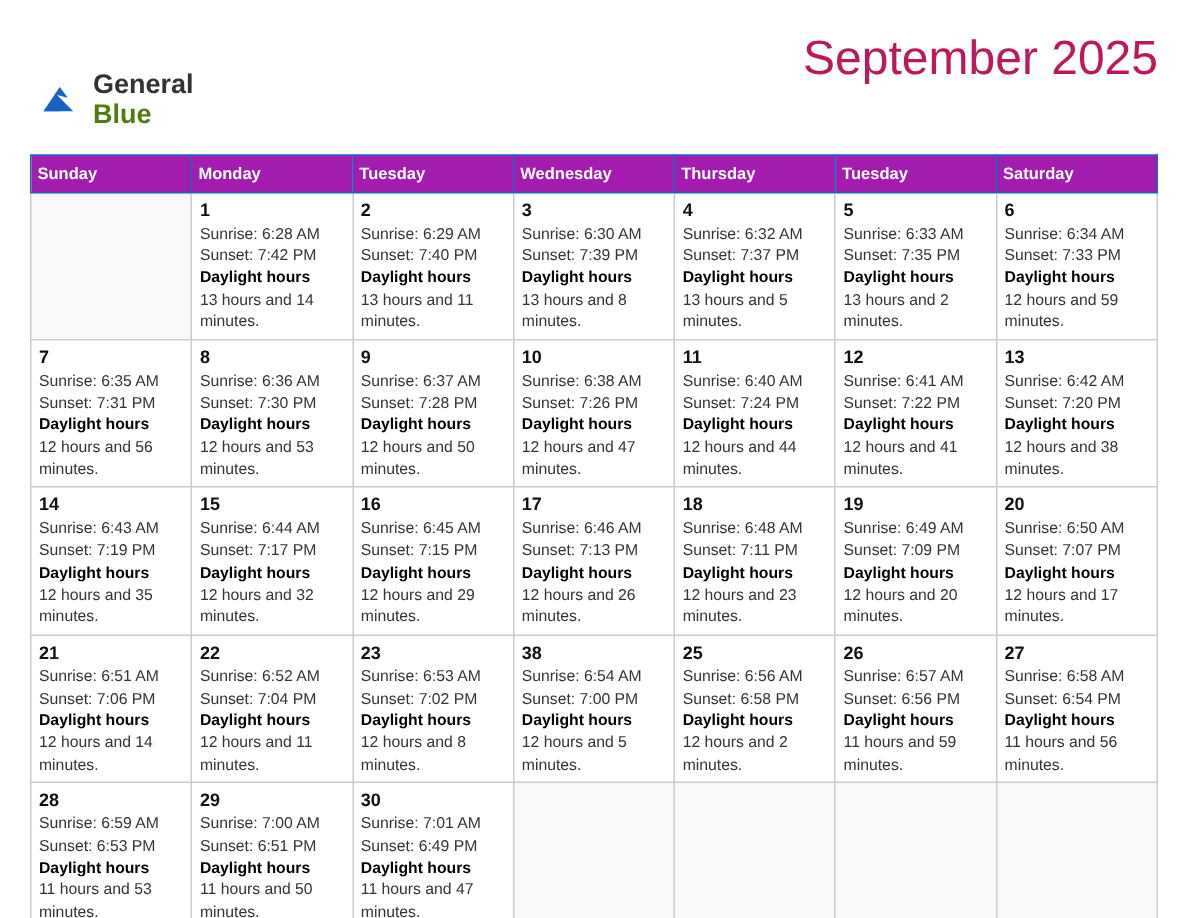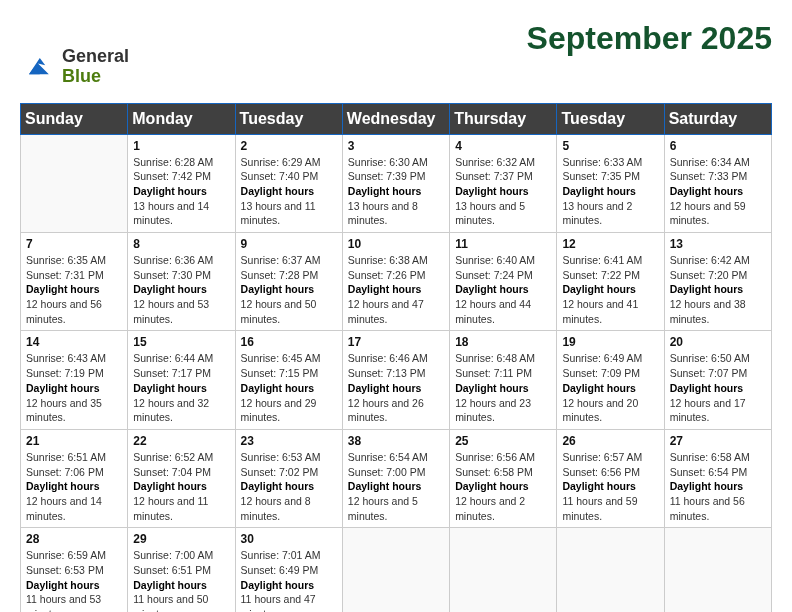--- a/index.html
+++ b/index.html
@@ -31,38 +31,38 @@
     .logo-text .blue { color: #4d7c0f; }
     .logo-icon {
       width: 36px;
       height: 36px;
     }
     .title-block {
       text-align: right;
     }
     .month-title {
       font-size: 32px;
-      color: #14532d;
-      font-weight: bold;
+      color: #be185d;
+      font-weight: normal;
     }
     .subtitle {
       font-size: 14px;
       color: #555;
     }
     .calendar {
       width: 100%;
       border-collapse: collapse;
       font-size: 11px;
     }
     .calendar th {
-      background-color: #404040;
+      background-color: #a21caf;
       color: #fff;
       padding: 6px 4px;
       text-align: left;
-      font-size: 16px;
+      font-size: 11px;
       border: 1px solid #1565c0;
     }
     .calendar td {
       border: 1px solid #ccc;
       padding: 4px 5px;
       vertical-align: top;
       width: calc(100% / 7);
       height: 80px;
       background: #fff;
     }

